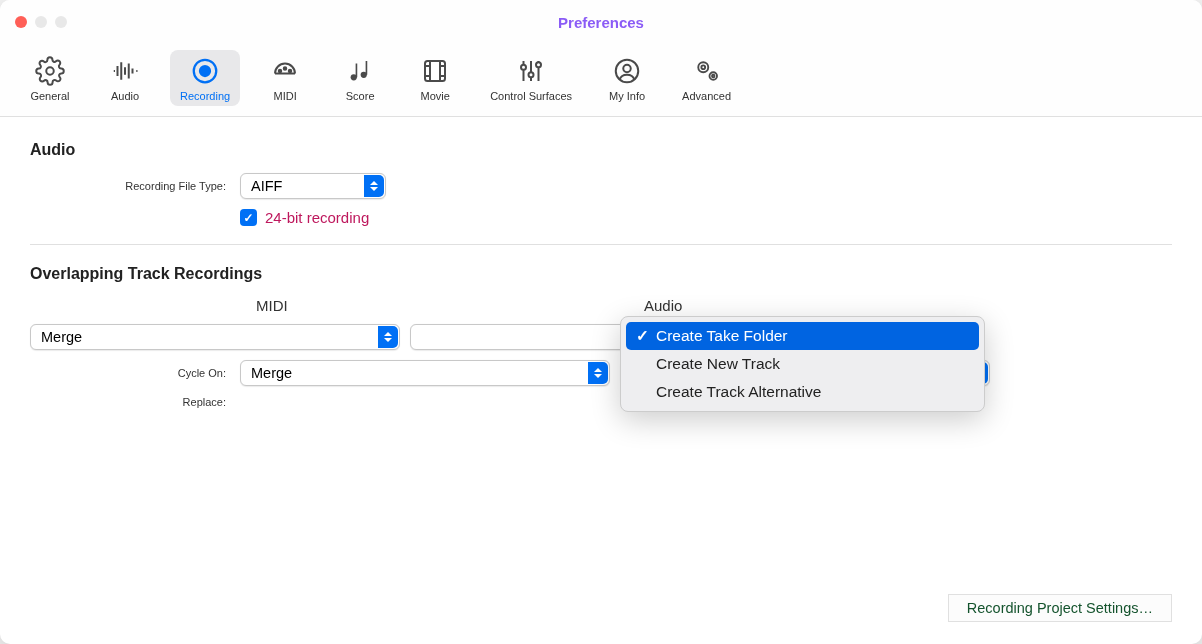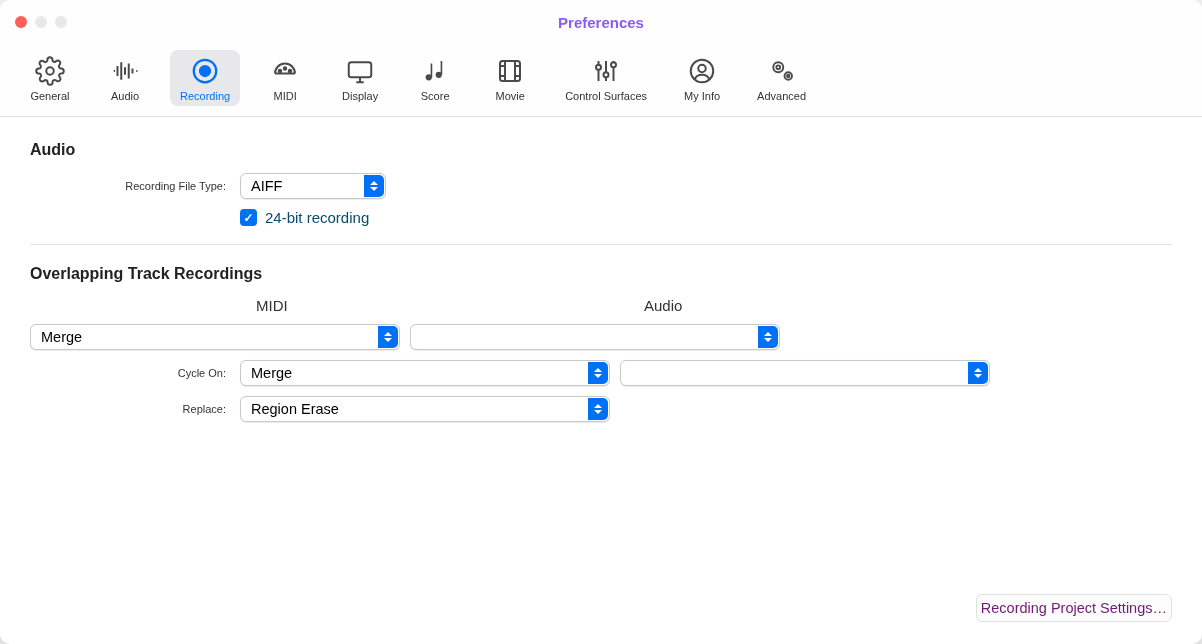--- a/index.html
+++ b/index.html
@@ -173,21 +173,21 @@
       background: #0070f5;
       display: flex;
       align-items: center;
       justify-content: center;
       color: #fff;
       font-size: 12px;
       font-weight: 700;
     }
     .checkbox-label {
       font-size: 15px;
-      color: #0c4a6e;
+      color: #be185d;
     }
     .column-headers {
       display: flex;
       margin-top: 10px;
       margin-bottom: 10px;
     }
     .column-header {
       font-size: 15px;
       color: #333;
     }
@@ -223,26 +223,26 @@
     .dropdown-item.selected::before {
       content: "✓";
       position: absolute;
       left: 10px;
       font-weight: 700;
     }
     .bottom-button {
       position: absolute;
       bottom: 22px;
       right: 30px;
-      padding: 5px 4px;
+      padding: 5px 18px;
       border: 1px solid #e0e0e0;
-      border-radius: 6px;
+      border-radius: 0;
       background: #fcfcfc;
       font-size: 14.5px;
-      color: #701a75;
+      color: #14532d;
       cursor: default;
     }
   </style>
 </head>
 <body>
 
 <div class="window">
 
   <div class="titlebar">
     <div class="traffic-lights">
@@ -289,29 +289,20 @@
             <path d="M4 14 a8 8 0 0 1 16 0"></path>
             <circle cx="8" cy="12" r="1" fill="currentColor"></circle>
             <circle cx="12" cy="10" r="1" fill="currentColor"></circle>
             <circle cx="16" cy="12" r="1" fill="currentColor"></circle>
             <path d="M4 14h16"></path>
           </svg>
       </div>
       <div class="toolbar-label">MIDI</div>
     </div>
 
-    <div class="toolbar-item">
-      <div class="toolbar-icon">
-        <svg width="30" height="30" viewBox="0 0 24 24" fill="none" stroke="currentColor" stroke-width="1.6">
-            <rect x="3" y="5" width="18" height="12" rx="2"></rect>
-            <path d="M9 21h6 M12 17v4"></path>
-          </svg>
-      </div>
-      <div class="toolbar-label">Display</div>
-    </div>
 
     <div class="toolbar-item">
       <div class="toolbar-icon">
         <svg width="30" height="30" viewBox="0 0 24 24" fill="currentColor">
             <circle cx="7" cy="17" r="2.5"></circle>
             <circle cx="15" cy="15" r="2.5"></circle>
             <rect x="8.5" y="6" width="1.3" height="11"></rect>
             <rect x="16.5" y="4" width="1.3" height="11"></rect>
           </svg>
       </div>
@@ -415,28 +406,27 @@
           </div>
           <div class="select select-lg">
             <span></span>
             <div class="select-arrows"></div>
           </div>
         </div>
       </div>
 
       <div class="form-row">
         <div class="form-label">Replace:</div>
-        <div class="select-group">
-          <div class="select select-lg">
-            <span>Region Erase</span>
-            <div class="select-arrows"></div>
-          </div>
-        </div>
-      </div>
-
+      </div>
+
+      <div class="dropdown-menu" style="top:-8px; left:590px;">
+        <div class="dropdown-item selected">Create Take Folder</div>
+        <div class="dropdown-item">Create New Track</div>
+        <div class="dropdown-item">Create Track Alternative</div>
+      </div>
 
     </div>
 
   </div>
 
   <div class="bottom-button">Recording Project Settings…</div>
 
 </div>
 
 </body></html>

